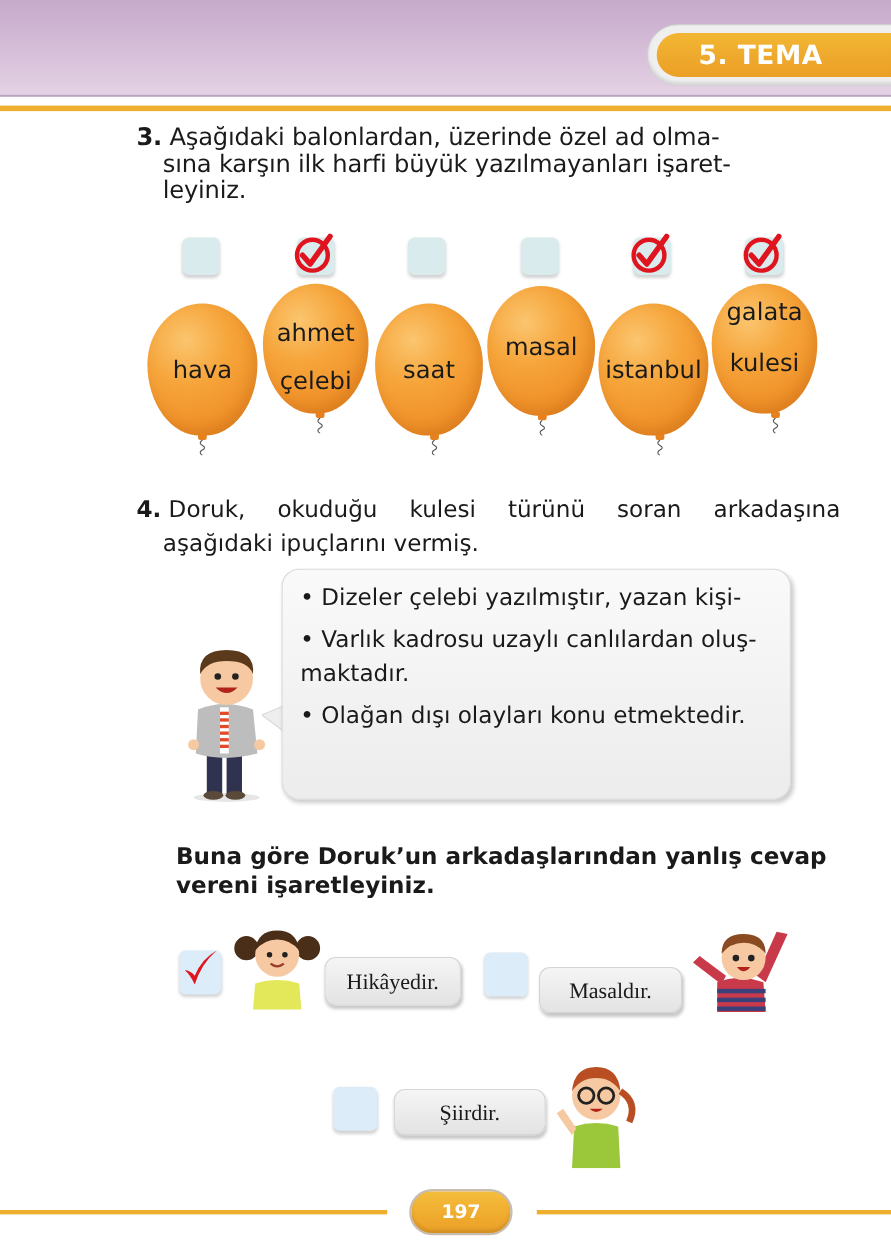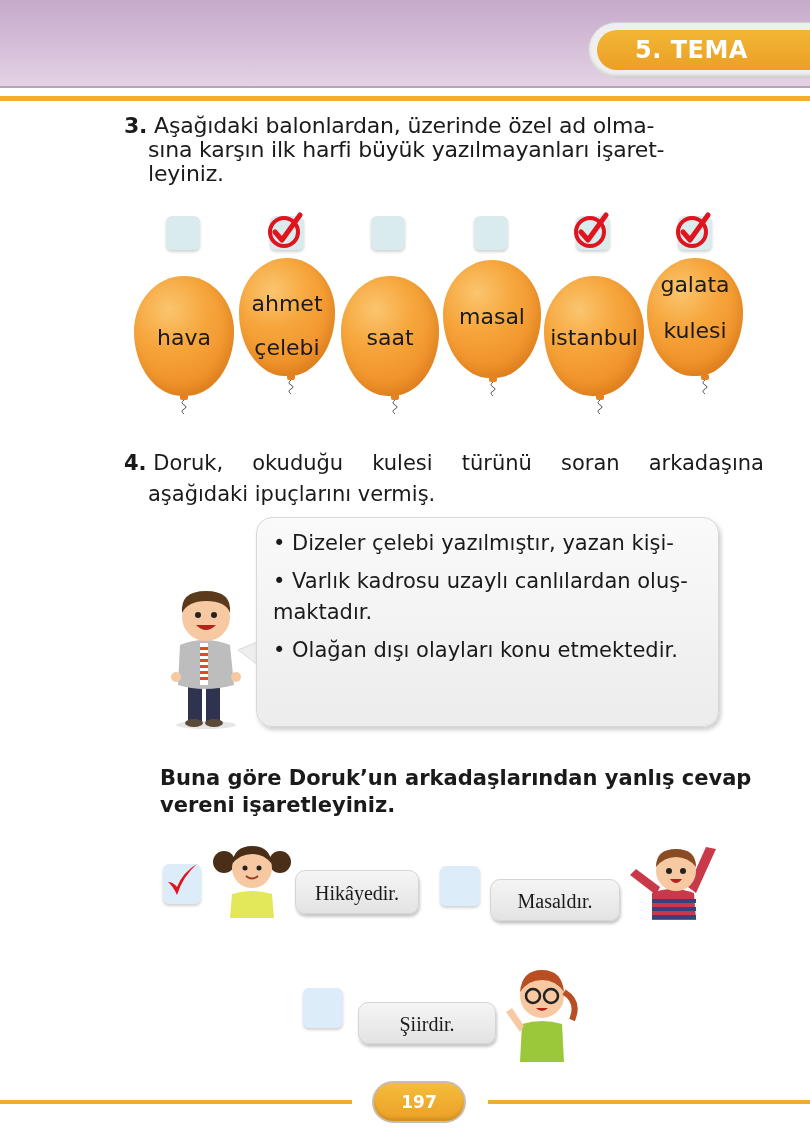--- a/index.html
+++ b/index.html
@@ -252,21 +252,21 @@
       <rect x="26" y="70" width="44" height="4"></rect>
     </g>
   <circle cx="50" cy="26" r="20" fill="#f6c9a2"></circle>
   <path d="M30 22 Q30 4 50 4 Q70 4 70 22 Q62 12 50 12 Q38 12 30 22 Z" fill="#8a4a22"></path>
   <circle cx="43" cy="26" r="3" fill="#222"></circle>
     <circle cx="57" cy="26" r="3" fill="#222"></circle>
   <path d="M44 34 Q50 42 56 34 Z" fill="#b2241a"></path>
 </svg>
 
 <div class="cbox blue" style="left:303px;top:988px;width:40px;height:40px;"></div>
-<div class="ans-bubble" style="left:358px;top:990px;width:138px;height:42px;line-height:42px;margin-top:12px;">Şiirdir.</div>
+<div class="ans-bubble" style="left:358px;top:990px;width:138px;height:42px;line-height:42px;">Şiirdir.</div>
 <svg class="char" style="left:500px;top:962px;" width="84" height="100" viewBox="0 0 84 100">
   <path d="M22 62 Q42 56 62 62 L64 100 L20 100 Z" fill="#9bc73a"></path>
   <path d="M6 50 L20 70 L24 64 L12 46 Z" fill="#f6c9a2"></path>
   <circle cx="42" cy="34" r="22" fill="#f6c9a2"></circle>
   <path d="M20 30 Q22 8 42 8 Q62 8 64 30 Q56 18 42 18 Q28 18 20 30 Z" fill="#b84e22"></path>
   <path d="M64 30 Q80 40 72 58" fill="none" stroke="#b84e22" stroke-width="6"></path>
   <circle cx="33" cy="34" r="7" fill="none" stroke="#222" stroke-width="2.5"></circle>
   <circle cx="51" cy="34" r="7" fill="none" stroke="#222" stroke-width="2.5"></circle>
   <path d="M36 46 Q42 52 48 46 Z" fill="#b2241a"></path>
 </svg>

